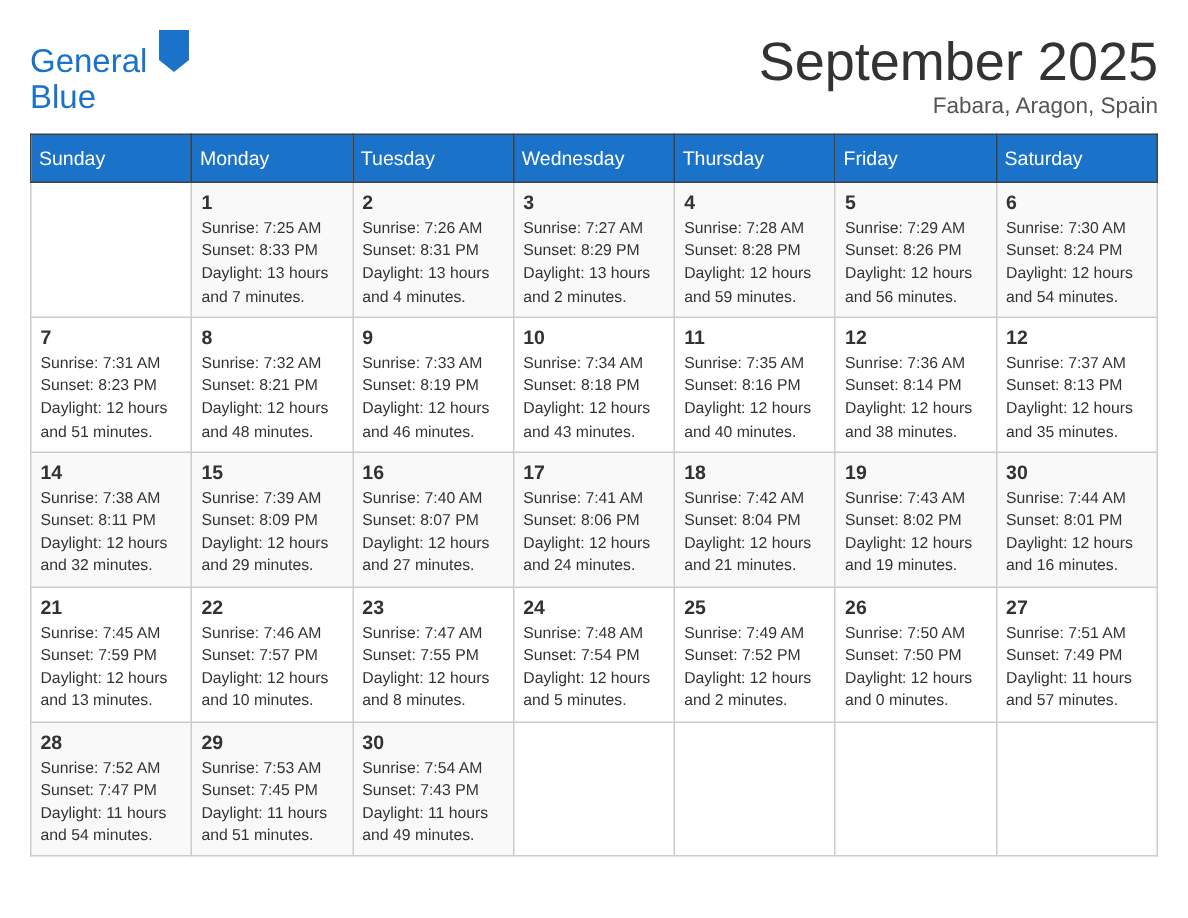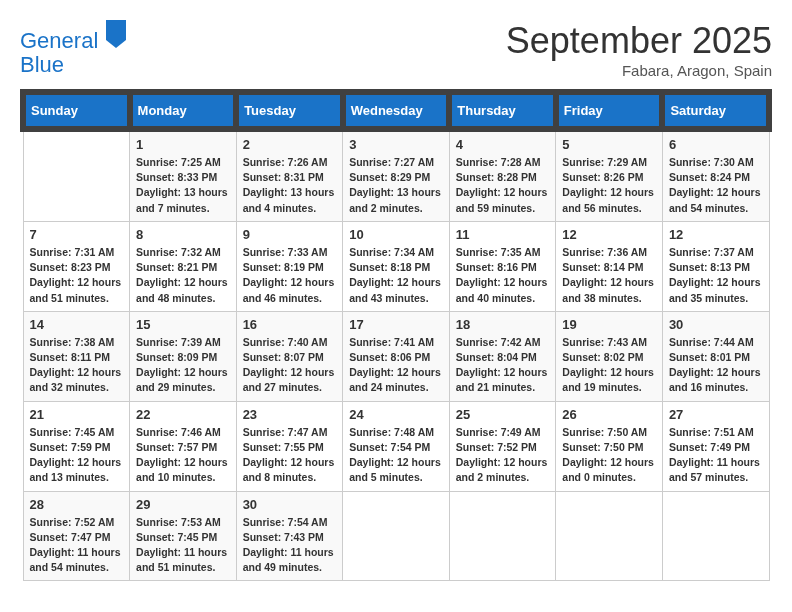--- a/index.html
+++ b/index.html
@@ -51,22 +51,22 @@
       width: 100%;
       border-collapse: collapse;
       font-size: 11px;
     }
     thead tr th {
       background: #1a73c8;
       color: #fff;
       padding: 8px 5px;
       text-align: left;
       font-size: 13px;
-      font-weight: bold;
-      border: 6px solid #404040;
+      font-weight: normal;
+      border: 1px solid #404040;
     }
     tbody tr td {
       border: 1px solid #ccc;
       padding: 5px 6px;
       vertical-align: top;
       height: 88px;
       background: #fff;
     }
     tbody tr:nth-child(odd) td {
       background: #f9f9f9;
@@ -75,21 +75,20 @@
       font-size: 13px;
       font-weight: bold;
       color: #333;
       display: block;
       margin-bottom: 3px;
     }
     .day-info {
       color: #333;
       line-height: 1.45;
       font-size: 10.5px;
-      font-weight: bold;
     }
     .empty-cell {
       background: #fff !important;
     }
   </style>
 </head>
 <body>
 
 <div class="header">
   <div class="logo">

